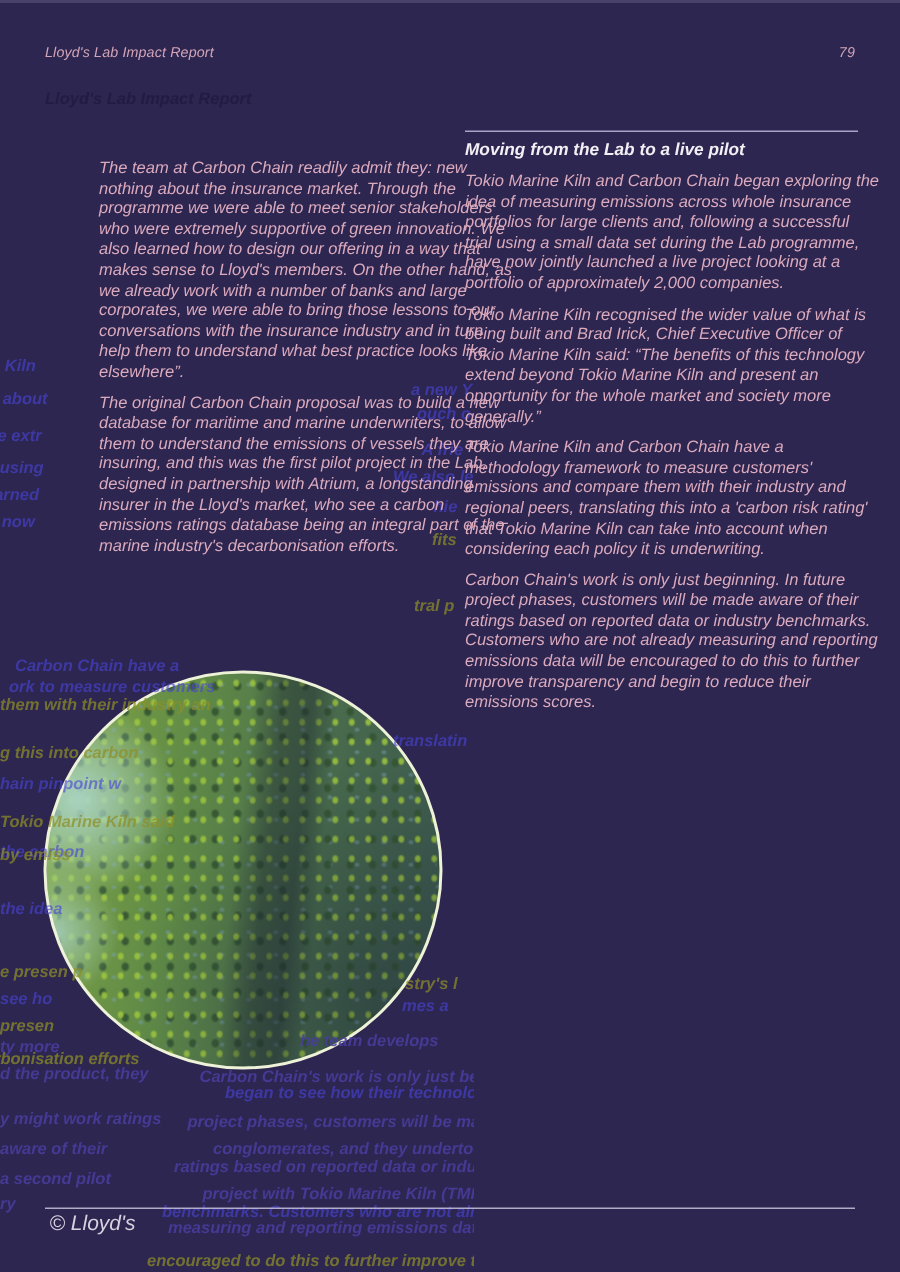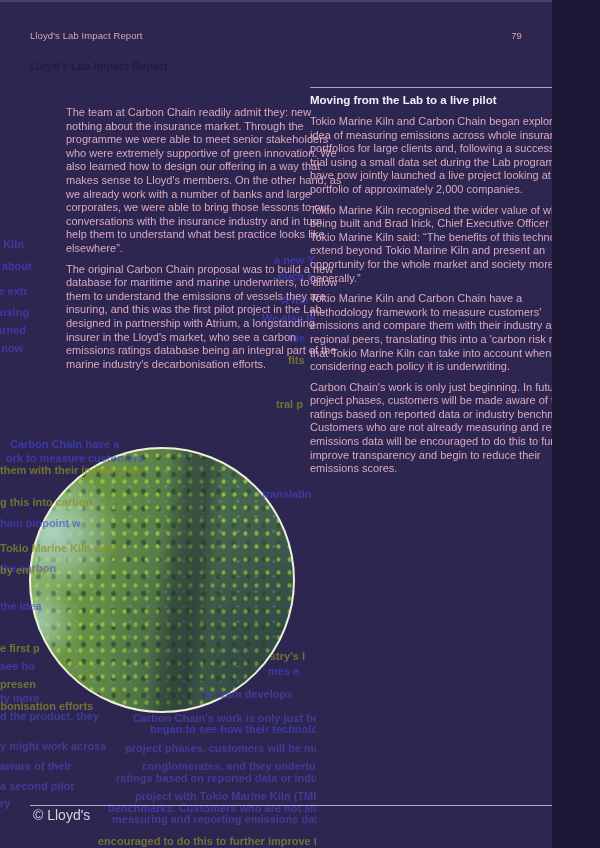--- a/index.html
+++ b/index.html
@@ -1,23 +1,24 @@
 <!DOCTYPE html>
 <html><head>
 <meta charset="utf-8">
 <style>
   html,body{margin:0;padding:0;background:#1c1836;}
   .page{
     position:relative;
-    width:552px;height:848px;
+    width:600px;height:848px;
     background:#2c2650;
     border-top:2px solid #49426b;
     box-sizing:border-box;
     font-family:"Liberation Sans", sans-serif;
     overflow:hidden;
+    font-style:italic;
   }
   
   .hdr{
     position:absolute;left:30px;right:30px;top:28px;
     display:flex;justify-content:space-between;
     color:#d4a5b8;font-size:9.5px;letter-spacing:.1px;
   }
   
   .col{position:absolute;width:276px;color:#dcaabd;font-size:11px;line-height:13.6px;z-index:6;}
   .col p{margin:0 0 7px 0;}
@@ -101,30 +102,30 @@
     <span class="g-blue" style="left:10px;top:436px">Carbon Chain have a</span>
     <span class="g-blue" style="left:6px;top:450px">ork to measure customers</span>
     <span class="g-olive" style="left:0px;top:462px">them with their industry an</span>
     <span class="g-blue" style="left:262px;top:486px">translatin</span>
     <span class="g-olive" style="left:0px;top:494px">g this into    carbon</span>
     <span class="g-blue" style="left:0px;top:515px">hain pinpoint w</span>
     <span class="g-olive" style="left:0px;top:540px">Tokio Marine Kiln said</span>
     <span class="g-blue" style="left:0px;top:560px">the carbon</span>
     <span class="g-olive" style="left:0px;top:562px">by emiss</span>
     <span class="g-blue" style="left:0px;top:598px">the idea</span>
-    <span class="g-olive" style="left:0px;top:640px">e first p</span>
+    <span class="g-olive" style="left:0px;top:640px">e presen p</span>
     <span class="g-blue" style="left:0px;top:658px">see ho</span>
     <span class="g-olive" style="left:0px;top:676px">presen</span>
     <span class="g-olive" style="left:-4px;top:698px">rbonisation efforts</span>
     <span class="g-purple" style="left:0px;top:690px">ty more</span>
     <span class="g-olive" style="left:270px;top:648px">stry's l</span>
     <span class="g-blue" style="left:268px;top:663px">mes a</span>
     <span class="g-purple" style="left:200px;top:686px">he team develops</span>
     <span class="g-purple" style="left:0px;top:708px">d the product, they</span>
-    <span class="g-purple" style="left:0px;top:738px">y might work across</span>
+    <span class="g-purple" style="left:0px;top:738px">y might work ratings</span>
     <span class="g-purple" style="left:0px;top:758px">aware of their</span>
     <span class="g-purple" style="left:0px;top:778px">a second pilot</span>
     <span class="g-purple" style="left:0px;top:795px">ry</span>
     <span class="g-purple" style="left:133px;top:710px">Carbon Chain's work is only just beg</span>
     <span class="g-blue" style="left:150px;top:721px">began to see how their technolo</span>
     <span class="g-purple" style="left:125px;top:740px">project phases, customers will be mad</span>
     <span class="g-purple" style="left:142px;top:758px">conglomerates, and they undertoo</span>
     <span class="g-purple" style="left:116px;top:770px">ratings based on reported data or indus</span>
     <span class="g-purple" style="left:135px;top:788px">project with Tokio Marine Kiln (TMK</span>
     <span class="g-blue" style="left:108px;top:800px">benchmarks. Customers who are not alre</span>

